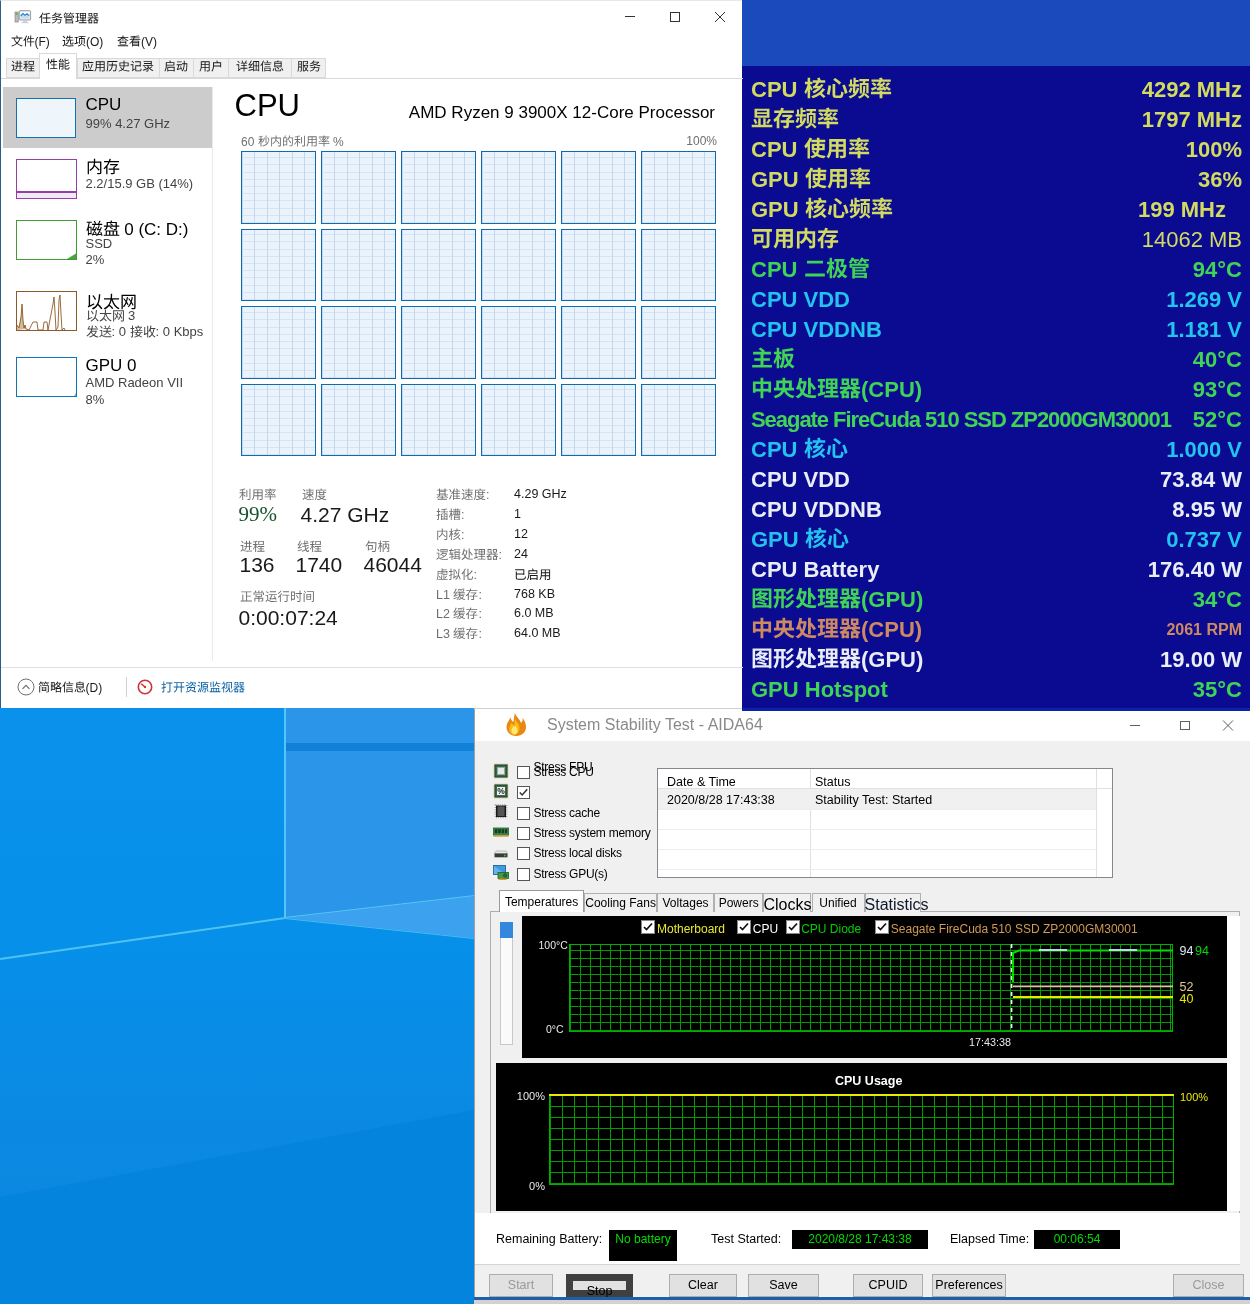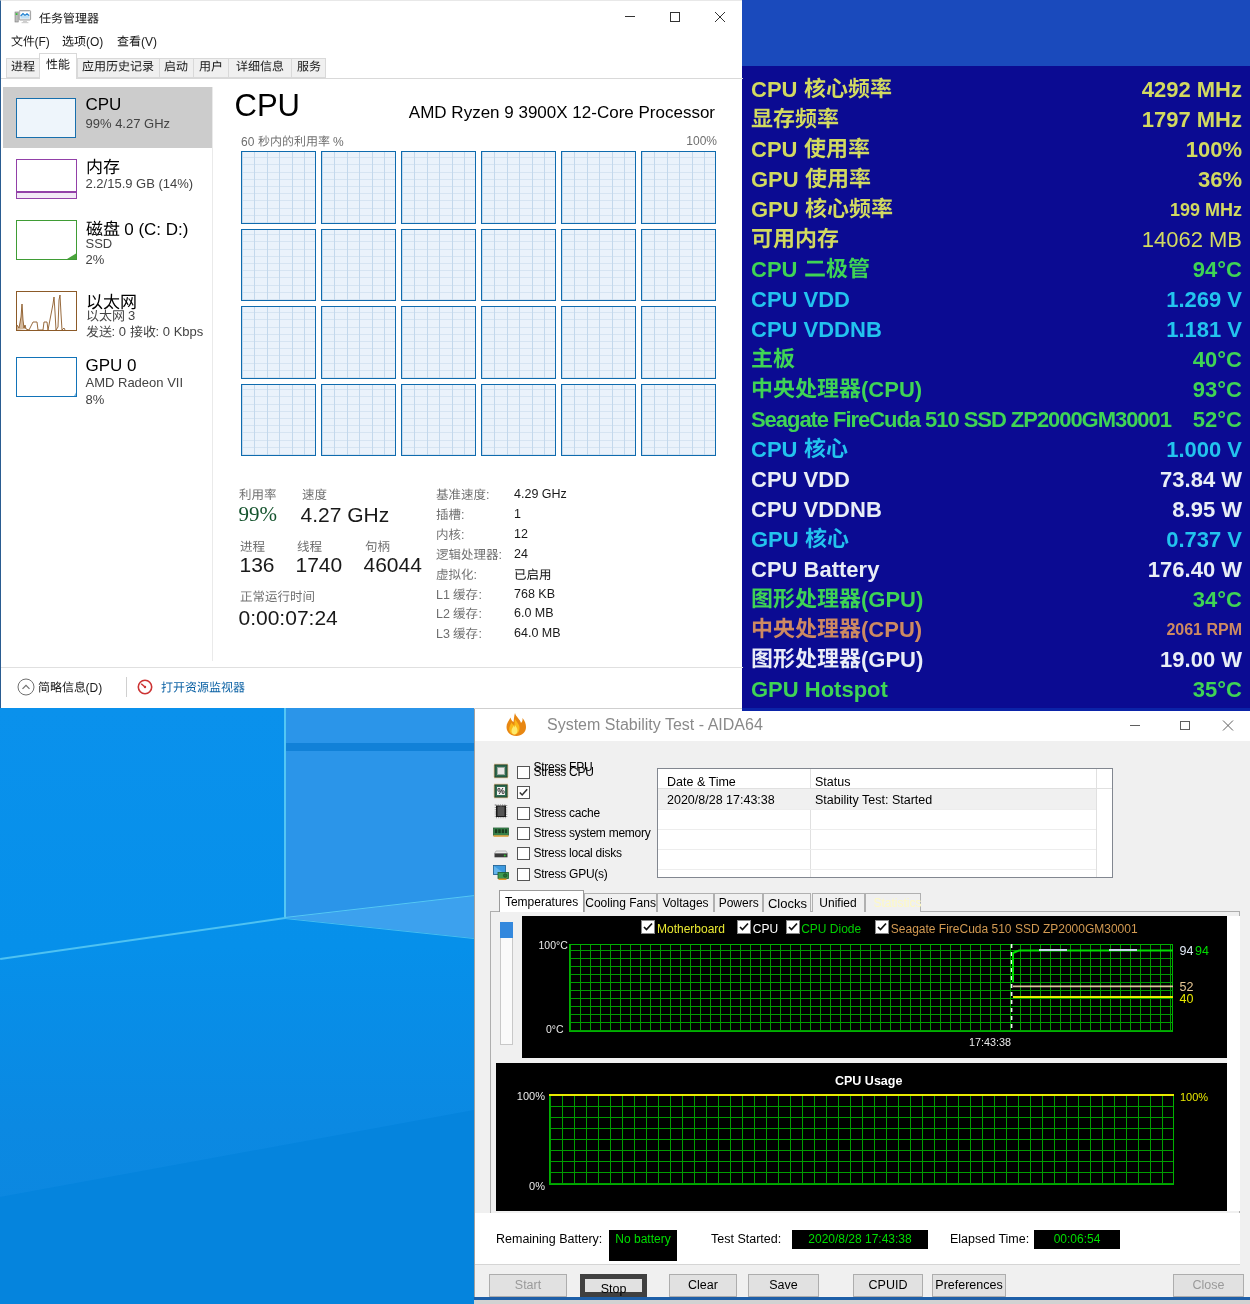--- a/index.html
+++ b/index.html
@@ -146,21 +146,21 @@
       <use href="#g7" x="250"></use>
       <use href="#g3" x="500"></use>
     </svg></div>
 <div class="t" style="right:8px;top:164.5px;font-size:22px;line-height:30px;font-weight:700;color:#d2da60;text-align:right">36%</div>
 <div class="t" style="left:751px;top:194.5px;font-size:22px;line-height:30px;font-weight:700;color:#d2da60;">GPU <svg class="k" style="width:4em;height:1em" viewBox="0 -220 1000 250">
       <use href="#g0" x="0"></use>
       <use href="#g1" x="250"></use>
       <use href="#g2" x="500"></use>
       <use href="#g3" x="750"></use>
     </svg></div>
-<div class="t" style="right:8px;top:194.5px;font-size:18px;line-height:30px;font-weight:700;color:#d2da60;text-align:right">199 MHz</div>
+<div class="t" style="right:24px;top:194.5px;font-size:22px;line-height:30px;font-weight:700;color:#d2da60;text-align:right">199 MHz</div>
 <div class="t" style="left:751px;top:224.5px;font-size:22px;line-height:30px;font-weight:700;color:#d2da60;"><svg class="k" style="width:4em;height:1em" viewBox="0 -220 1000 250">
       <use href="#g8" x="0"></use>
       <use href="#g7" x="250"></use>
       <use href="#g9" x="500"></use>
       <use href="#g5" x="750"></use>
     </svg></div>
 <div class="t" style="right:8px;top:224.5px;font-size:22px;line-height:30px;font-weight:400;color:#d2da60;text-align:right">14062 MB</div>
 <div class="t" style="left:751px;top:254.5px;font-size:22px;line-height:30px;font-weight:700;color:#3fd455;">CPU <svg class="k" style="width:3em;height:1em" viewBox="0 -220 750 250">
       <use href="#g10" x="0"></use>
       <use href="#g11" x="250"></use>
@@ -617,25 +617,25 @@
 <div class="a" style="left:490px;top:911px;width:750px;height:306px;background:#f0f0f0;border:1px solid #aeaeae;box-sizing:border-box"></div>
 <div class="a" style="left:499px;top:890px;width:85.2px;height:22px;background:#fff;border:1px solid #9a9a9a;border-bottom:none;box-sizing:border-box;z-index:3"></div>
 <div class="t" style="left:499px;top:896px;font-size:12px;color:#000;z-index:4;width:85.2px;text-align:center">Temperatures</div>
 <div class="a" style="left:584.2px;top:893px;width:72.9px;height:19px;background:#f0f0f0;border:1px solid #b0b0b0;border-bottom:none;box-sizing:border-box"></div>
 <div class="t" style="left:584.2px;top:897px;font-size:12px;color:#000;width:72.9px;text-align:center">Cooling Fans</div>
 <div class="a" style="left:657.1px;top:893px;width:56.9px;height:19px;background:#f0f0f0;border:1px solid #b0b0b0;border-bottom:none;box-sizing:border-box"></div>
 <div class="t" style="left:657.1px;top:897px;font-size:12px;color:#000;width:56.9px;text-align:center">Voltages</div>
 <div class="a" style="left:714px;top:893px;width:49.3px;height:19px;background:#f0f0f0;border:1px solid #b0b0b0;border-bottom:none;box-sizing:border-box"></div>
 <div class="t" style="left:714px;top:897px;font-size:12px;color:#000;width:49.3px;text-align:center">Powers</div>
 <div class="a" style="left:763.3px;top:893px;width:48.2px;height:19px;background:#f0f0f0;border:1px solid #b0b0b0;border-bottom:none;box-sizing:border-box"></div>
-<div class="t" style="left:763.3px;top:897px;font-size:13px;color:#000;width:48.2px;text-align:center">Clocks</div>
+<div class="t" style="left:763.3px;top:897px;font-size:16px;color:#000;width:48.2px;text-align:center">Clocks</div>
 <div class="a" style="left:811.5px;top:893px;width:53.1px;height:19px;background:#f0f0f0;border:1px solid #b0b0b0;border-bottom:none;box-sizing:border-box"></div>
 <div class="t" style="left:811.5px;top:897px;font-size:12px;color:#000;width:53.1px;text-align:center">Unified</div>
 <div class="a" style="left:864.6px;top:893px;width:56.8px;height:19px;background:#f0f0f0;border:1px solid #b0b0b0;border-bottom:none;box-sizing:border-box"></div>
-<div class="t" style="left:864.6px;top:897px;font-size:12px;color:#fef9c3;width:56.8px;text-align:right">Statistics</div>
+<div class="t" style="left:864.6px;top:897px;font-size:16px;color:#0f172a;width:56.8px;text-align:left">Statistics</div>
 <div class="a" style="left:500px;top:922px;width:13px;height:123px;background:#fafafa;border:1px solid #c8c8c8;box-sizing:border-box"></div>
 <div class="a" style="left:500px;top:922px;width:13px;height:16px;background:#3388dd"></div>
 <div class="a" style="left:522px;top:916px;width:705px;height:142px;background:#000"></div>
 <div class="a" style="left:1227px;top:916px;width:13px;height:295px;background:#fff"></div>
 <svg class="a" style="left:641px;top:920px" width="14" height="14" viewBox="0 0 14 14">
     <rect x="0.5" y="0.5" width="13" height="13" fill="#fff" stroke="#888"></rect>
     <path d="M3 7 L5.5 9.5 L11 3.5" fill="none" stroke="#111" stroke-width="1.7"></path>
   </svg>
 <div class="t" style="left:657px;top:922.5px;font-size:12px;color:#e8e832;">Motherboard</div>
 <svg class="a" style="left:737px;top:920px" width="14" height="14" viewBox="0 0 14 14">
@@ -675,20 +675,20 @@
 <div class="t" style="right:705px;text-align:right;top:1090.5px;font-size:11px;color:#e8e8e8;">100%</div>
 <div class="t" style="right:705px;text-align:right;top:1181px;font-size:11px;color:#e8e8e8;">0%</div>
 <div class="t" style="left:1180px;top:1091.5px;font-size:11px;color:#e8e800;">100%</div>
 <div class="a" style="left:475px;top:1213px;width:765px;height:52px;background:#fff;border-bottom:1px solid #d5d5d5;box-sizing:border-box"></div>
 <div class="t" style="left:496px;top:1233px;font-size:12.5px;color:#000;">Remaining Battery:</div>
 <div class="a" style="left:609px;top:1230px;width:68px;height:31px;background:#000;color:#00dd00;font-size:12px;line-height:19px;text-align:center">No battery</div>
 <div class="t" style="left:711px;top:1233px;font-size:12.5px;color:#000;">Test Started:</div>
 <div class="a" style="left:792px;top:1230px;width:136px;height:19px;background:#000;color:#00dd00;font-size:12px;line-height:19px;text-align:center">2020/8/28 17:43:38</div>
 <div class="t" style="left:950px;top:1233px;font-size:12.5px;color:#000;">Elapsed Time:</div>
 <div class="a" style="left:1034px;top:1230px;width:86px;height:19px;background:#000;color:#00dd00;font-size:12px;line-height:19px;text-align:center">00:06:54</div>
-<div class="a" style="left:489px;top:1274px;width:78px;height:23px;background:#e1e1e1;border:1px solid #adadad;box-sizing:border-box;color:#9a9a9a;font-size:12.5px;line-height:21px;text-align:center">Start</div>
-<div class="a" style="left:580px;top:1274px;width:67px;height:23px;background:#e1e1e1;border:5px solid #404040;box-sizing:border-box;color:#000;font-size:12.5px;line-height:21px;text-align:center">Stop</div>
+<div class="a" style="left:489px;top:1274px;width:64px;height:23px;background:#e1e1e1;border:1px solid #adadad;box-sizing:border-box;color:#9a9a9a;font-size:12.5px;line-height:21px;text-align:center">Start</div>
+<div class="a" style="left:566px;top:1274px;width:67px;height:23px;background:#e1e1e1;border:7px solid #404040;box-sizing:border-box;color:#000;font-size:12.5px;line-height:21px;text-align:center">Stop</div>
 <div class="a" style="left:669px;top:1274px;width:68px;height:23px;background:#e1e1e1;border:1px solid #adadad;box-sizing:border-box;color:#000;font-size:12.5px;line-height:21px;text-align:center">Clear</div>
 <div class="a" style="left:748px;top:1274px;width:71px;height:23px;background:#e1e1e1;border:1px solid #adadad;box-sizing:border-box;color:#000;font-size:12.5px;line-height:21px;text-align:center">Save</div>
 <div class="a" style="left:853px;top:1274px;width:70px;height:23px;background:#e1e1e1;border:1px solid #adadad;box-sizing:border-box;color:#000;font-size:12.5px;line-height:21px;text-align:center">CPUID</div>
 <div class="a" style="left:932px;top:1274px;width:74px;height:23px;background:#e1e1e1;border:1px solid #adadad;box-sizing:border-box;color:#000;font-size:12.5px;line-height:21px;text-align:center">Preferences</div>
 <div class="a" style="left:1173px;top:1274px;width:71px;height:23px;background:#e1e1e1;border:1px solid #adadad;box-sizing:border-box;color:#9a9a9a;font-size:12.5px;line-height:21px;text-align:center">Close</div>
 <div class="a" style="left:474px;top:1297px;width:776px;height:3px;background:#1e5fa8"></div>
 <div class="a" style="left:474px;top:1300px;width:776px;height:4px;background:#d2d2d2"></div>
 </body></html>

